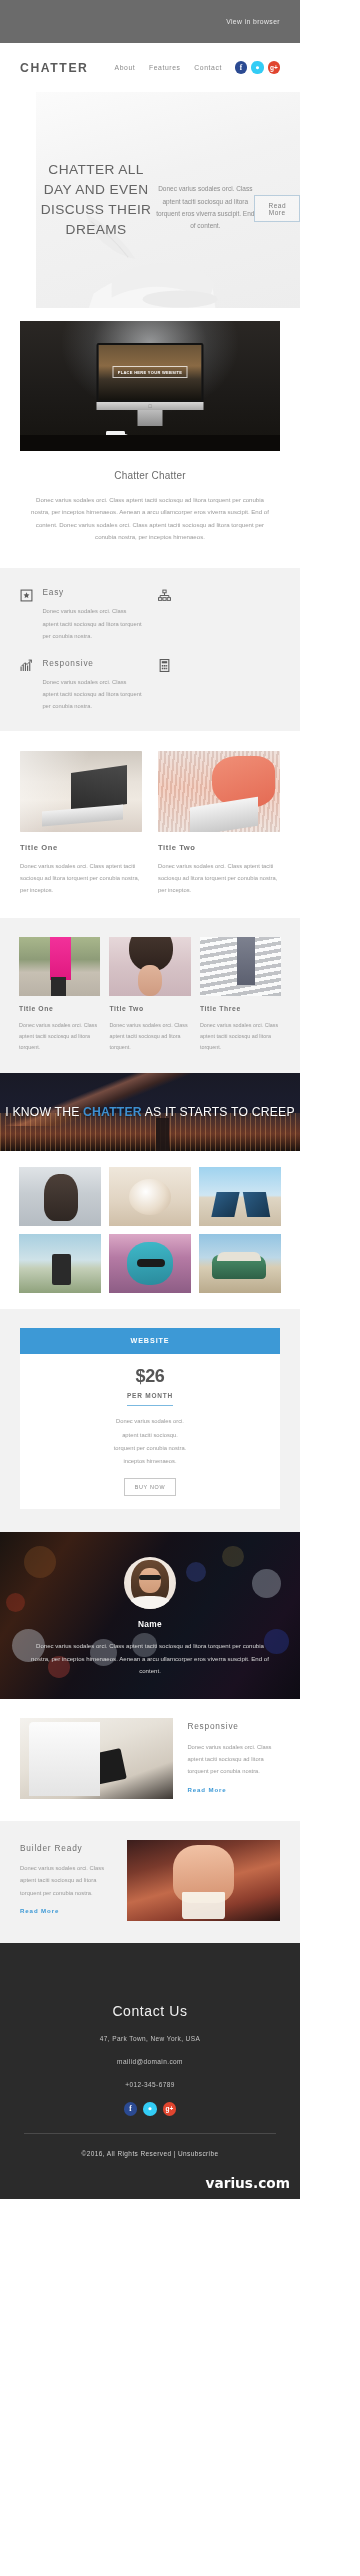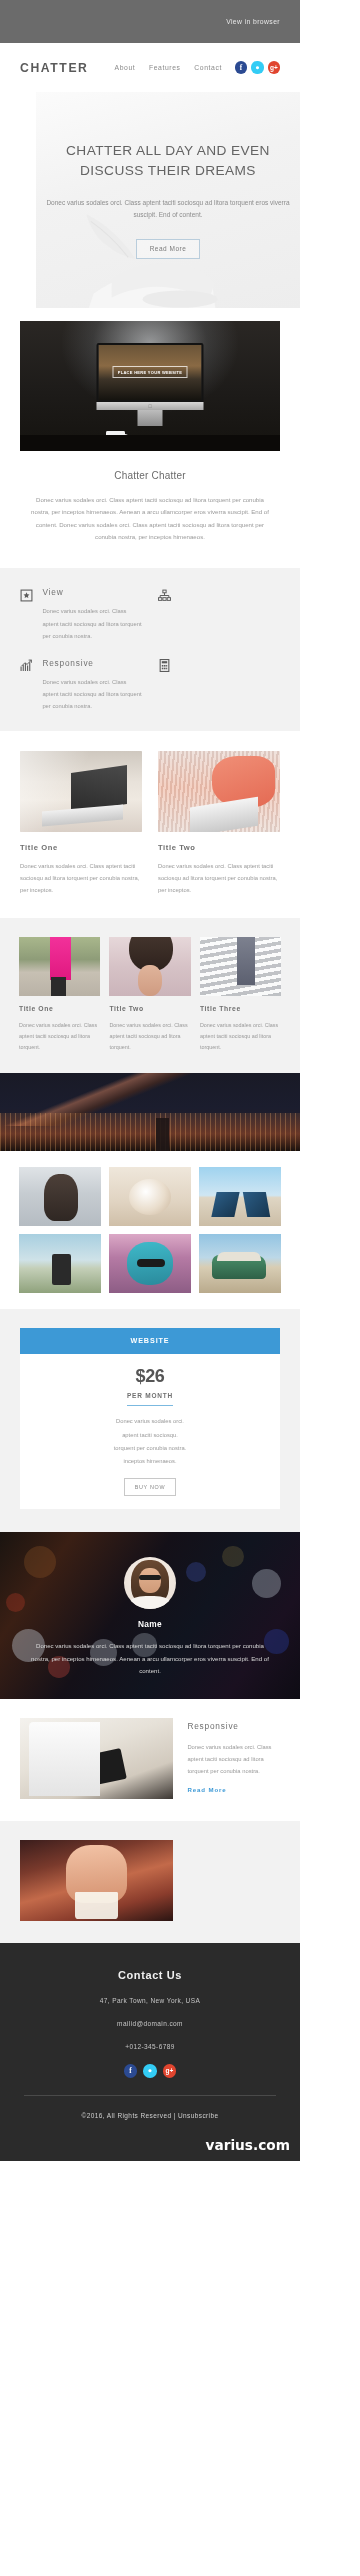--- a/index.html
+++ b/index.html
@@ -64,21 +64,21 @@
   .sicon.tw { background: #33ccf5; }
   .sicon.gp { background: #e0452f; font-size: 6.5px; font-family: "Liberation Sans", sans-serif; }
 
   
   .hero {
     position: relative;
     height: 216px;
     background: linear-gradient(165deg,#fbfbfb 0%,#f2f2f2 40%,#ededed 100%);
     overflow: hidden;
     display: flex;
-    flex-direction: column;
+    flex-direction: row;
     align-items: center;
     justify-content: center;
     text-align: center;
     margin-left: 36px;
   }
   .hero-art {
     position: absolute; left: 36px; top: 79px;
     width: 209px; height: 144px;
     pointer-events: none;
   }
@@ -431,21 +431,21 @@
     background: linear-gradient(175deg,#f2c3a6,#d4906e);
   }
   .media-drink:after {
     content:""; position:absolute; left:36%; bottom:2%;
     width: 28%; height: 34%; background: rgba(250,248,240,.9);
     border-radius: 1.4px 1.4px 3.6px 3.6px;
   }
 
   
   .footer { background: #2b2b2b; padding: 26px 21.6px 14.4px 21.6px; text-align: center; }
-  .footer h2 { color: #f0f0f0; font-size: 11px; font-weight: bold; letter-spacing: 0.6px; }
+  .footer h2 { color: #f0f0f0; font-size: 14px; font-weight: normal; letter-spacing: 0.6px; margin-top: 34px; }
   .footer .line { color: #c6c6c6; font-size: 6.5px; letter-spacing: 0.4px; margin-top: 16px; }
   .footer .social-row { justify-content: center; margin-top: 14.4px; gap: 5.8px; }
   .footer .sicon { width: 13.7px; height: 13.7px; }
   .divider { height: 0.7px; background: #4a4a4a; margin: 17.3px 2.9px 0 2.9px; }
   .copyright { color: #cfcfcf; font-size: 6.5px; letter-spacing: 0.4px; margin-top: 16px; }
   .watermark {
     text-align: right; padding: 4.3px 10px 7.2px 0;
     color: #ffffff; font-size: 13.7px; font-weight: bold;
     font-family: "DejaVu Sans", sans-serif;
     background: #2b2b2b;
@@ -511,21 +511,21 @@
   <div class="features">
     <div class="frow">
       <div class="fcell">
         <span class="ficon">
           <svg width="13" height="13" viewBox="0 0 24 24">
               <rect x="2" y="2" width="20" height="20" fill="none" stroke="#5c5c5c" stroke-width="2"></rect>
               <path d="M12 6l1.7 3.6 3.8.5-2.8 2.7.7 3.9-3.4-1.9-3.4 1.9.7-3.9L6.5 10l3.8-.5z" fill="#5c5c5c"></path>
             </svg>
         </span>
         <div>
-          <div class="ftitle">View</div>
+          <div class="ftitle">Easy</div>
           <div class="ftext">Donec varius sodales orci. Class aptent taciti sociosqu ad litora torquent per conubia nostra.</div>
         </div>
       </div>
       <div class="fcell">
         <span class="ficon">
           <svg width="13" height="13" viewBox="0 0 24 24">
               <rect x="9" y="2" width="6" height="5" fill="none" stroke="#5c5c5c" stroke-width="1.8"></rect>
               <rect x="1" y="16" width="6" height="5" fill="none" stroke="#5c5c5c" stroke-width="1.8"></rect>
               <rect x="9" y="16" width="6" height="5" fill="none" stroke="#5c5c5c" stroke-width="1.8"></rect>
               <rect x="17" y="16" width="6" height="5" fill="none" stroke="#5c5c5c" stroke-width="1.8"></rect>
@@ -593,20 +593,21 @@
       <div class="thumb thumb-stairs"></div>
       <h3>Title Three</h3>
       <p>Donec varius sodales orci. Class aptent taciti sociosqu ad litora torquent.</p>
     </div>
   </div>
 
   <div class="banner">
     <div class="bridge"></div>
     <div class="skyline"></div>
     <div class="pier"></div>
+    <h2><span>I KNOW THE </span><span class="hl">CHATTER</span><span> AS IT STARTS TO CREEP</span></h2>
   </div>
 
   <div class="gallery">
     <div class="grow">
       <div class="gcell g1"></div>
       <div class="gcell g2"></div>
       <div class="gcell g3"></div>
     </div>
     <div class="grow">
       <div class="gcell g4"></div>
@@ -656,20 +657,25 @@
   <div class="split white">
     <div class="media media-phone"></div>
     <div class="copy">
       <h3>Responsive</h3>
       <p>Donec varius sodales orci. Class aptent taciti sociosqu ad litora torquent per conubia nostra.</p>
       <a class="readmore" href="#">Read More</a>
     </div>
   </div>
 
   <div class="split grey">
+    <div class="copy">
+      <h3>Builder Ready</h3>
+      <p>Donec varius sodales orci. Class aptent taciti sociosqu ad litora torquent per conubia nostra.</p>
+      <a class="readmore" href="#">Read More</a>
+    </div>
     <div class="media media-drink"></div>
   </div>
 
   <div class="footer">
     <h2>Contact Us</h2>
     <div class="line">47, Park Town, New York, USA</div>
     <div class="line">mailid@domain.com</div>
     <div class="line">+012-345-6789</div>
     <div class="social-row">
       <span class="sicon fb">f</span>

